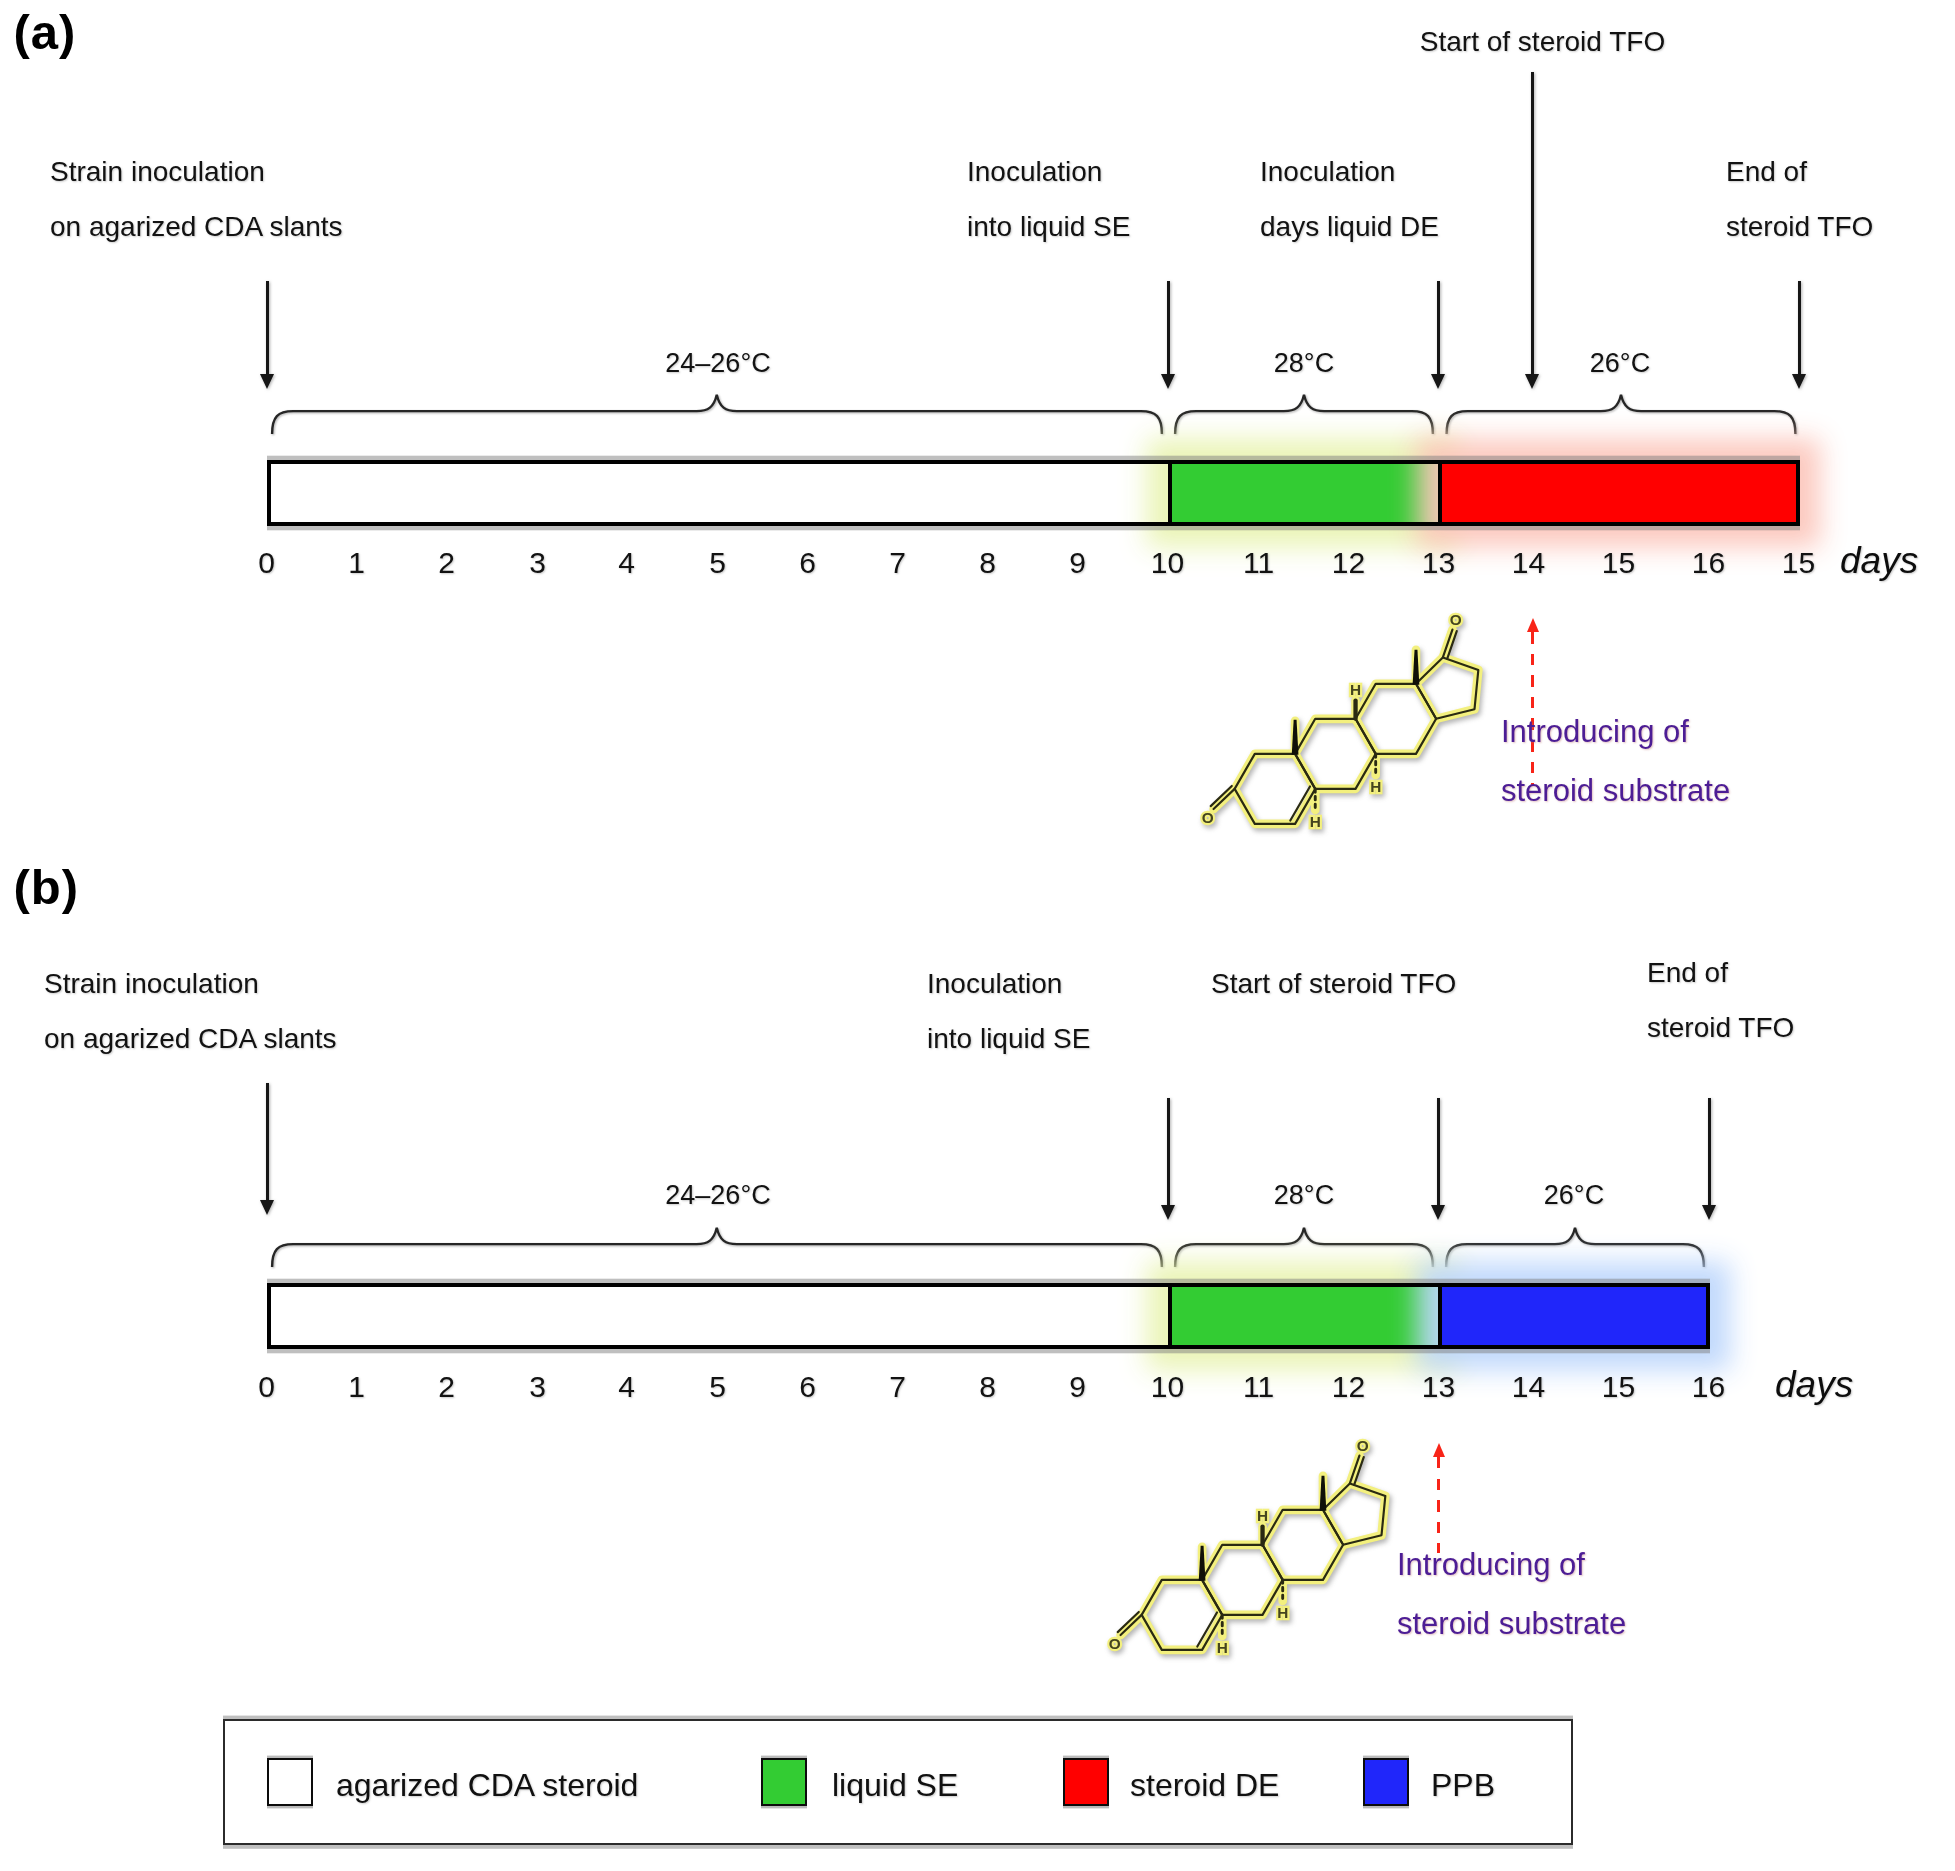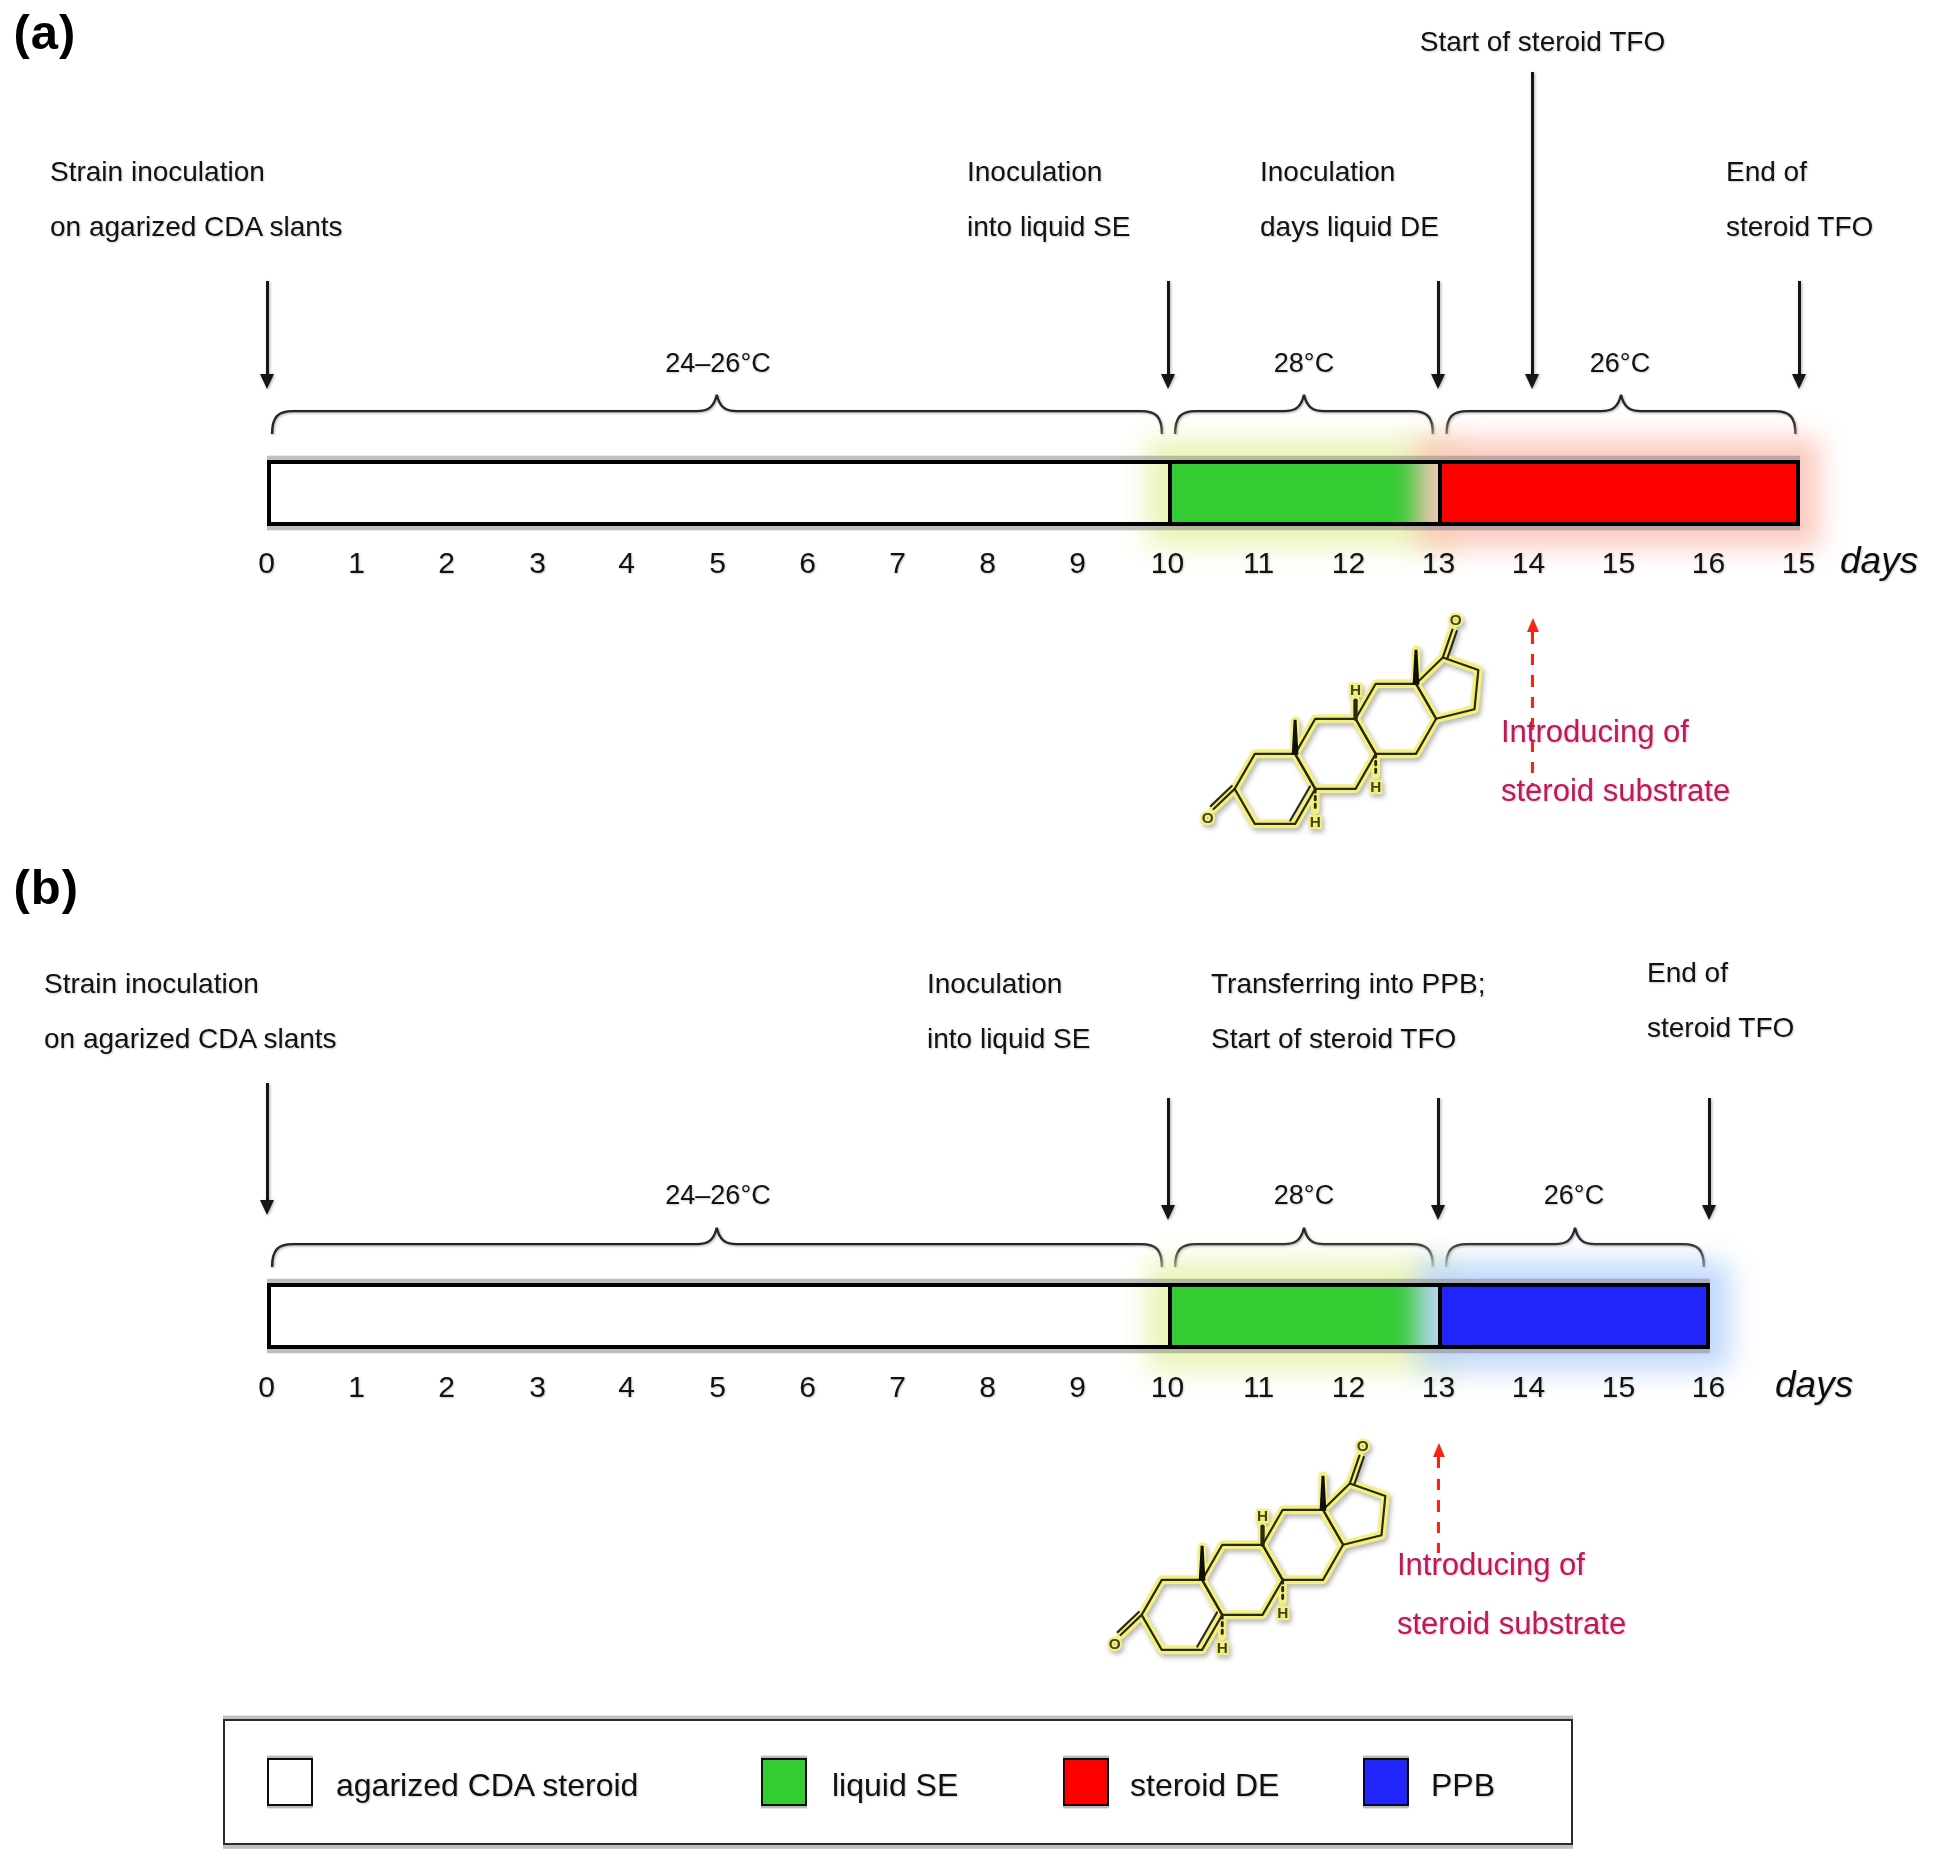--- a/index.html
+++ b/index.html
@@ -26,21 +26,21 @@
   .brace path{fill:none;stroke:#262626;stroke-width:5px;}
   
   .bar-seg{display:flex;height:66px;}
   .bar-seg>div{height:100%;}
   .glow-se{box-shadow:0 0 25px 21px rgba(233,243,178,.95);}
   .glow-de{box-shadow:0 0 25px 21px rgba(252,198,188,.95);}
   .glow-ppb{box-shadow:0 0 25px 21px rgba(190,215,252,.95);}
   .bar-frame{border:4.3px solid #000;box-sizing:border-box;
              box-shadow:0 -4.3px 0 rgba(128,128,128,.5),0 4.3px 0 rgba(128,128,128,.5);}
   .bar-frame .divider{position:absolute;top:-4.3px;bottom:-4.3px;width:4.3px;background:#000;}
-  .note{font-size:31px;line-height:59px;color:#be185d;font-weight:400;
+  .note{font-size:31px;line-height:59px;color:#4c1d95;font-weight:400;
         text-shadow:1px 1.4px 1.9px rgba(190,120,120,.45);white-space:nowrap;}
   
   .molecule{overflow:visible;filter:drop-shadow(2.9px 3.8px 2.9px rgba(70,70,70,.4));}
   .mol-under{fill:none;stroke:#f3f07e;stroke-width:18px;stroke-linejoin:round;stroke-linecap:round;}
   .mol-over{fill:none;stroke:#2a2a12;stroke-width:4.5px;stroke-linejoin:round;stroke-linecap:round;}
   .mol-dash{stroke-dasharray:7 9;stroke-width:6px;}
   .mol-wedge{fill:#101008;stroke:none;}
   .mol-atom{font-family:"Liberation Sans",sans-serif;font-size:32px;font-weight:700;fill:#44441f;
             text-anchor:middle;paint-order:stroke;stroke:#f3f07e;stroke-width:9px;}
   
@@ -173,21 +173,20 @@
 
     <div class="abs ann" style="left:44px;top:956px;">
       <div>Strain inoculation</div>
       <div>on agarized CDA slants</div>
     </div>
     <div class="abs ann" style="left:927px;top:956px;">
       <div>Inoculation</div>
       <div>into liquid SE</div>
     </div>
     <div class="abs ann" style="left:1211px;top:956px;">
-      <div>Transferring into PPB;</div>
       <div>Start of steroid TFO</div>
     </div>
     <div class="abs ann" style="left:1647px;top:945px;">
       <div>End of</div>
       <div>steroid TFO</div>
     </div>
 
     <div class="abs arr" style="left:266px;top:1083px;height:118px;"></div>
     <div class="abs arr" style="left:1167px;top:1098px;height:108px;"></div>
     <div class="abs arr" style="left:1437px;top:1098px;height:108px;"></div>

